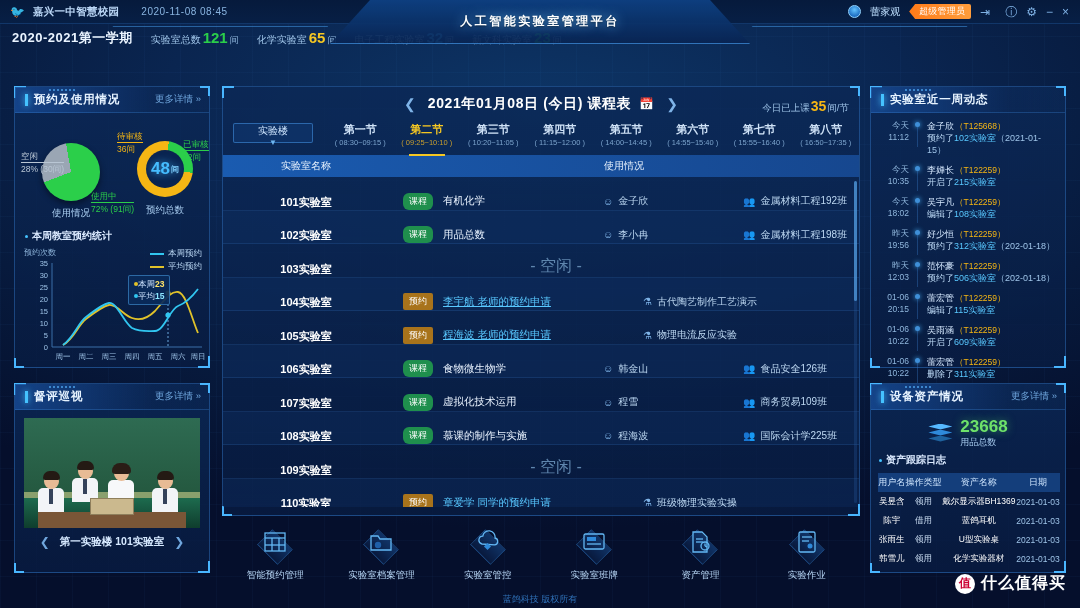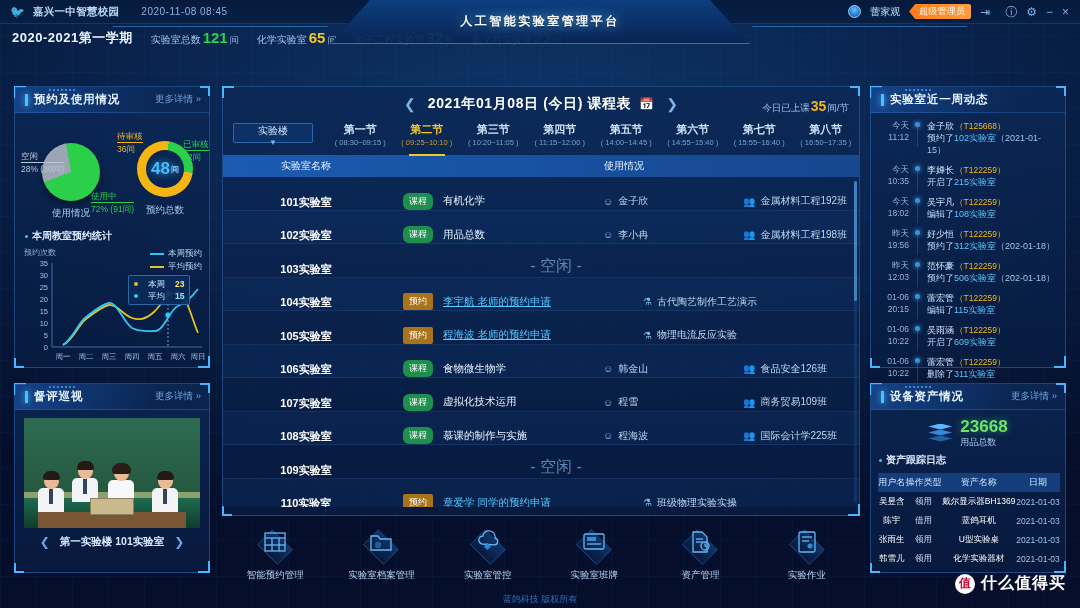--- a/index.html
+++ b/index.html
@@ -146,21 +146,21 @@
   .lc{ position:relative; width:186px; height:126px; margin:2px 0 0 5px;}
   .lc-ylabel{ position:absolute; left:4px; top:2px; font-size:8px; color:#8fb6dc;}
   .legend{ position:absolute; right:4px; top:2px; font-size:8.5px; line-height:13px;}
   .legend div{ display:flex; align-items:center; gap:4px; color:#bcd9f5;}
   .legend span.ln{ width:14px;height:2px;display:block;}
   .tip{
     position:absolute; left:108px; top:30px; z-index:4;
     background:rgba(10,42,90,.92); border:1px solid rgba(80,170,240,.5);
     border-radius:2px; padding:2px 5px; font-size:8.5px; line-height:12px;
   }
-  .tip div{ display:flex; align-items:center; gap:10px;}
+  .tip div{ display:flex; align-items:center; gap:0;}
   .tip i{ width:4px;height:4px;border-radius:50%; display:block;}
 
   
   #panel-video{ left:14px; top:383px; width:196px; height:190px;}
   .video-frame{
     margin:8px auto 0; width:176px; height:110px; background:#0b0b0b;
     position:relative; overflow:hidden;
   }
   .vf-board{ position:absolute; left:0; top:0; width:176px; height:78px; background:linear-gradient(180deg,#2e6b52,#24583f);}
   .vf-rail{ position:absolute; left:0; top:74px; width:176px; height:6px; background:#8aa06d;}

